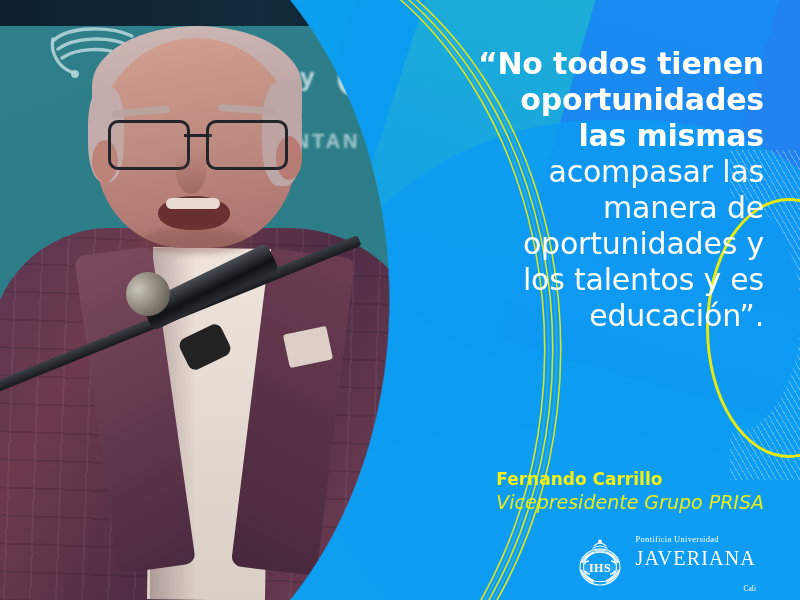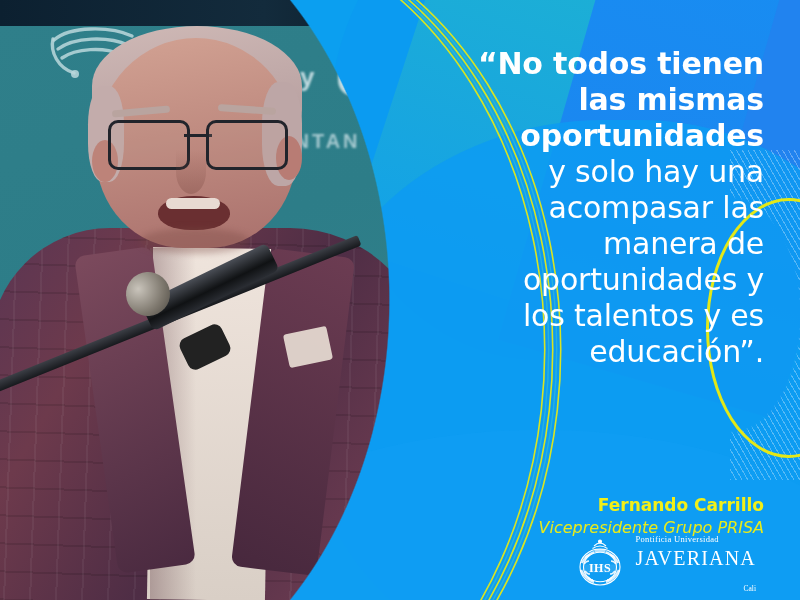--- a/index.html
+++ b/index.html
@@ -164,25 +164,25 @@
     position:absolute;left:440px;right:36px;top:46px;
     text-align:right;color:#ffffff;
     font-family:"DejaVu Sans","Liberation Sans",sans-serif;
     font-size:30px;line-height:36px;letter-spacing:-.2px;
   }
   .quote .ln{display:block;white-space:nowrap;}
   .quote .bold{font-weight:700;}
   .quote .light{font-weight:400;}
 
   .attrib{
-    position:absolute;right:36px;top:494px;text-align:right;
+    position:absolute;right:36px;top:468px;
     font-family:"DejaVu Sans","Liberation Sans",sans-serif;
   }
   .attrib .name{display:block;color:#f2ef18;font-weight:700;font-size:17px;line-height:22px;}
-  .attrib .role{display:block;color:#e8ec19;font-style:italic;font-size:16px;line-height:24px;}
+  .attrib .role{display:block;color:#e8ec19;font-style:italic;font-size:19px;line-height:24px;}
 
   
   .logo{position:absolute;right:44px;bottom:8px;display:flex;align-items:center;gap:9px;}
   .crest{width:54px;height:54px;flex:0 0 auto;}
   .logo-txt{color:#ffffff;font-family:"Liberation Serif","DejaVu Serif",serif;line-height:1;}
   .logo-txt .l1{display:block;font-size:8.5px;letter-spacing:.3px;margin-bottom:4px;}
   .logo-txt .l2{display:block;font-size:20px;letter-spacing:1.2px;font-weight:400;}
   .logo-txt .l3{display:block;font-size:7.5px;text-align:right;margin-top:17px;}
 </style>
 </head>
@@ -267,23 +267,22 @@
       <path d="M376 -20 A330 420 0 0 1 44 720"></path>
     </g>
     <g fill="none" stroke="#2fb6d8" stroke-width="1.4" opacity=".85">
       <path d="M388 -20 A330 420 0 0 1 56 720"></path>
       <path d="M380 -20 A330 420 0 0 1 48 720"></path>
     </g>
   </svg>
 
   <div class="quote">
     <span class="ln bold">“No todos tienen</span>
+    <span class="ln bold">oportunidades</span>
     <span class="ln bold">las mismas</span>
-    <span class="ln bold">oportunidades</span>
-    <span class="ln light">y solo hay una</span>
     <span class="ln light">acompasar las</span>
     <span class="ln light">manera de</span>
     <span class="ln light">oportunidades y</span>
     <span class="ln light">los talentos y es</span>
     <span class="ln light">educación”.</span>
   </div>
 
   <div class="attrib">
     <span class="name">Fernando Carrillo</span>
     <span class="role">Vicepresidente Grupo PRISA</span>

